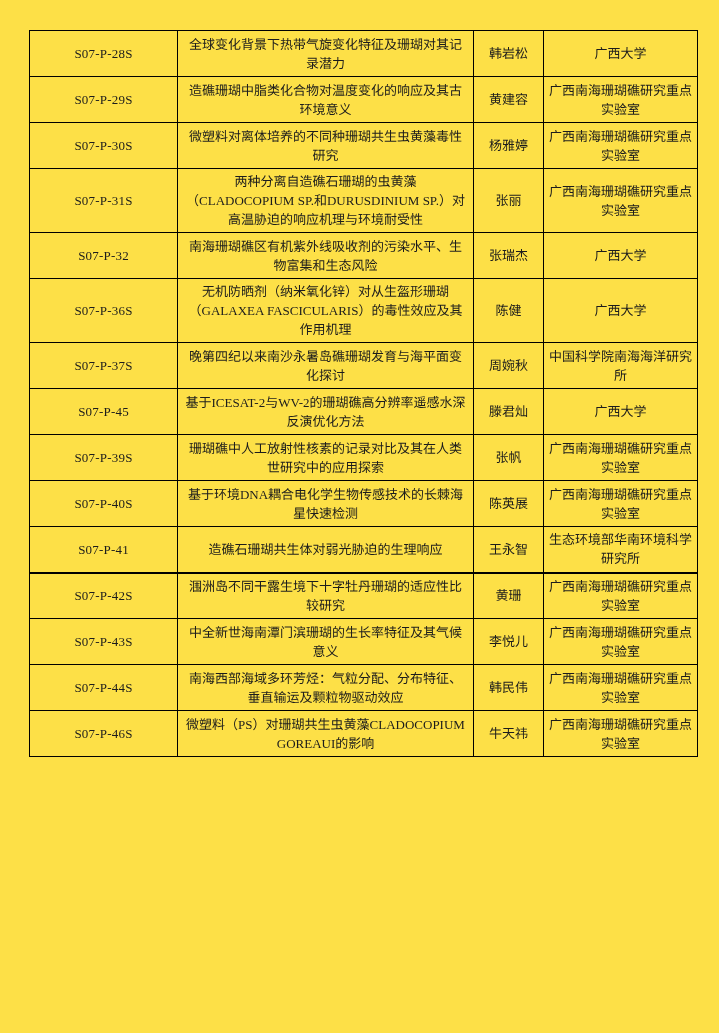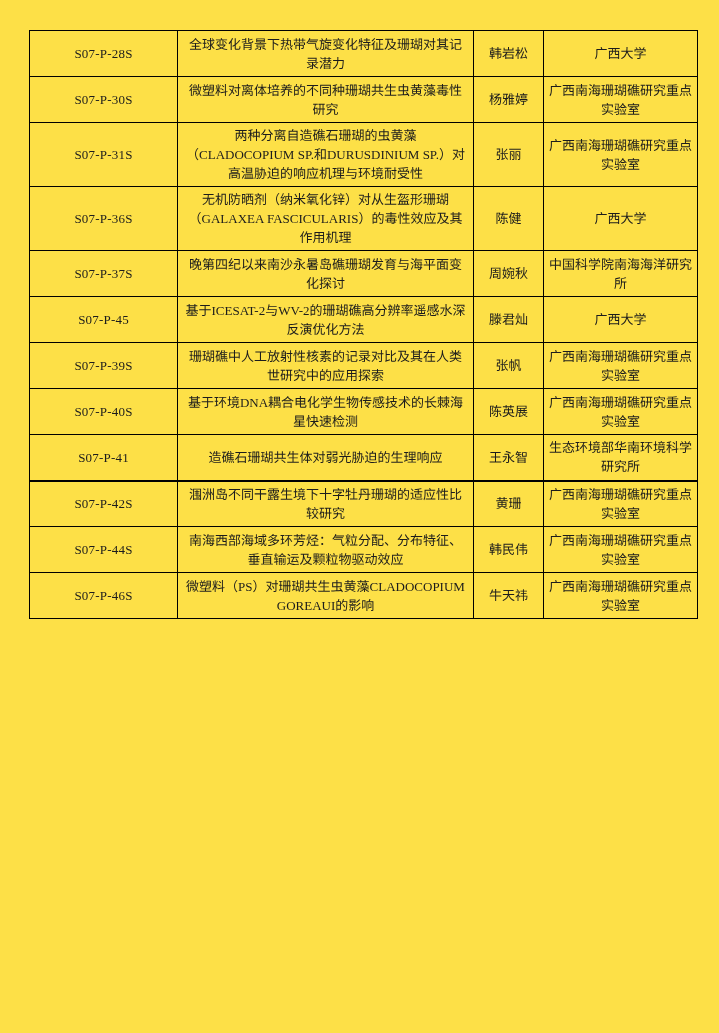--- a/index.html
+++ b/index.html
@@ -54,30 +54,42 @@
       <col style="width:154px">
     </colgroup>
     <tbody>
         <tr>
     <td class="col-id">S07-P-28S</td>
     <td class="col-title">全球变化背景下热带气旋变化特征及珊瑚对其记录潜力</td>
     <td class="col-name">韩岩松</td>
     <td class="col-inst">广西大学</td>
   </tr>
         <tr>
+    <td class="col-id">S07-P-29S</td>
+    <td class="col-title">造礁珊瑚中脂类化合物对温度变化的响应及其古环境意义</td>
+    <td class="col-name">黄建容</td>
+    <td class="col-inst">广西南海珊瑚礁研究重点实验室</td>
+  </tr>
+        <tr>
     <td class="col-id">S07-P-30S</td>
     <td class="col-title">微塑料对离体培养的不同种珊瑚共生虫黄藻毒性研究</td>
     <td class="col-name">杨雅婷</td>
     <td class="col-inst">广西南海珊瑚礁研究重点实验室</td>
   </tr>
         <tr>
     <td class="col-id">S07-P-31S</td>
     <td class="col-title">两种分离自造礁石珊瑚的虫黄藻（CLADOCOPIUM SP.和DURUSDINIUM SP.）对高温胁迫的响应机理与环境耐受性</td>
     <td class="col-name">张丽</td>
     <td class="col-inst">广西南海珊瑚礁研究重点实验室</td>
+  </tr>
+        <tr>
+    <td class="col-id">S07-P-32</td>
+    <td class="col-title">南海珊瑚礁区有机紫外线吸收剂的污染水平、生物富集和生态风险</td>
+    <td class="col-name">张瑞杰</td>
+    <td class="col-inst">广西大学</td>
   </tr>
         <tr>
     <td class="col-id">S07-P-36S</td>
     <td class="col-title">无机防晒剂（纳米氧化锌）对从生盔形珊瑚（GALAXEA FASCICULARIS）的毒性效应及其作用机理</td>
     <td class="col-name">陈健</td>
     <td class="col-inst">广西大学</td>
   </tr>
         <tr>
     <td class="col-id">S07-P-37S</td>
     <td class="col-title">晚第四纪以来南沙永暑岛礁珊瑚发育与海平面变化探讨</td>
@@ -108,20 +120,26 @@
     <td class="col-name">王永智</td>
     <td class="col-inst">生态环境部华南环境科学研究所</td>
   </tr>
         <tr>
     <td class="col-id">S07-P-42S</td>
     <td class="col-title">涠洲岛不同干露生境下十字牡丹珊瑚的适应性比较研究</td>
     <td class="col-name">黄珊</td>
     <td class="col-inst">广西南海珊瑚礁研究重点实验室</td>
   </tr>
         <tr>
+    <td class="col-id">S07-P-43S</td>
+    <td class="col-title">中全新世海南潭门滨珊瑚的生长率特征及其气候意义</td>
+    <td class="col-name">李悦儿</td>
+    <td class="col-inst">广西南海珊瑚礁研究重点实验室</td>
+  </tr>
+        <tr>
     <td class="col-id">S07-P-44S</td>
     <td class="col-title">南海西部海域多环芳烃：气粒分配、分布特征、垂直输运及颗粒物驱动效应</td>
     <td class="col-name">韩民伟</td>
     <td class="col-inst">广西南海珊瑚礁研究重点实验室</td>
   </tr>
         <tr>
     <td class="col-id">S07-P-46S</td>
     <td class="col-title">微塑料（PS）对珊瑚共生虫黄藻CLADOCOPIUM GOREAUI的影响</td>
     <td class="col-name">牛天祎</td>
     <td class="col-inst">广西南海珊瑚礁研究重点实验室</td>

